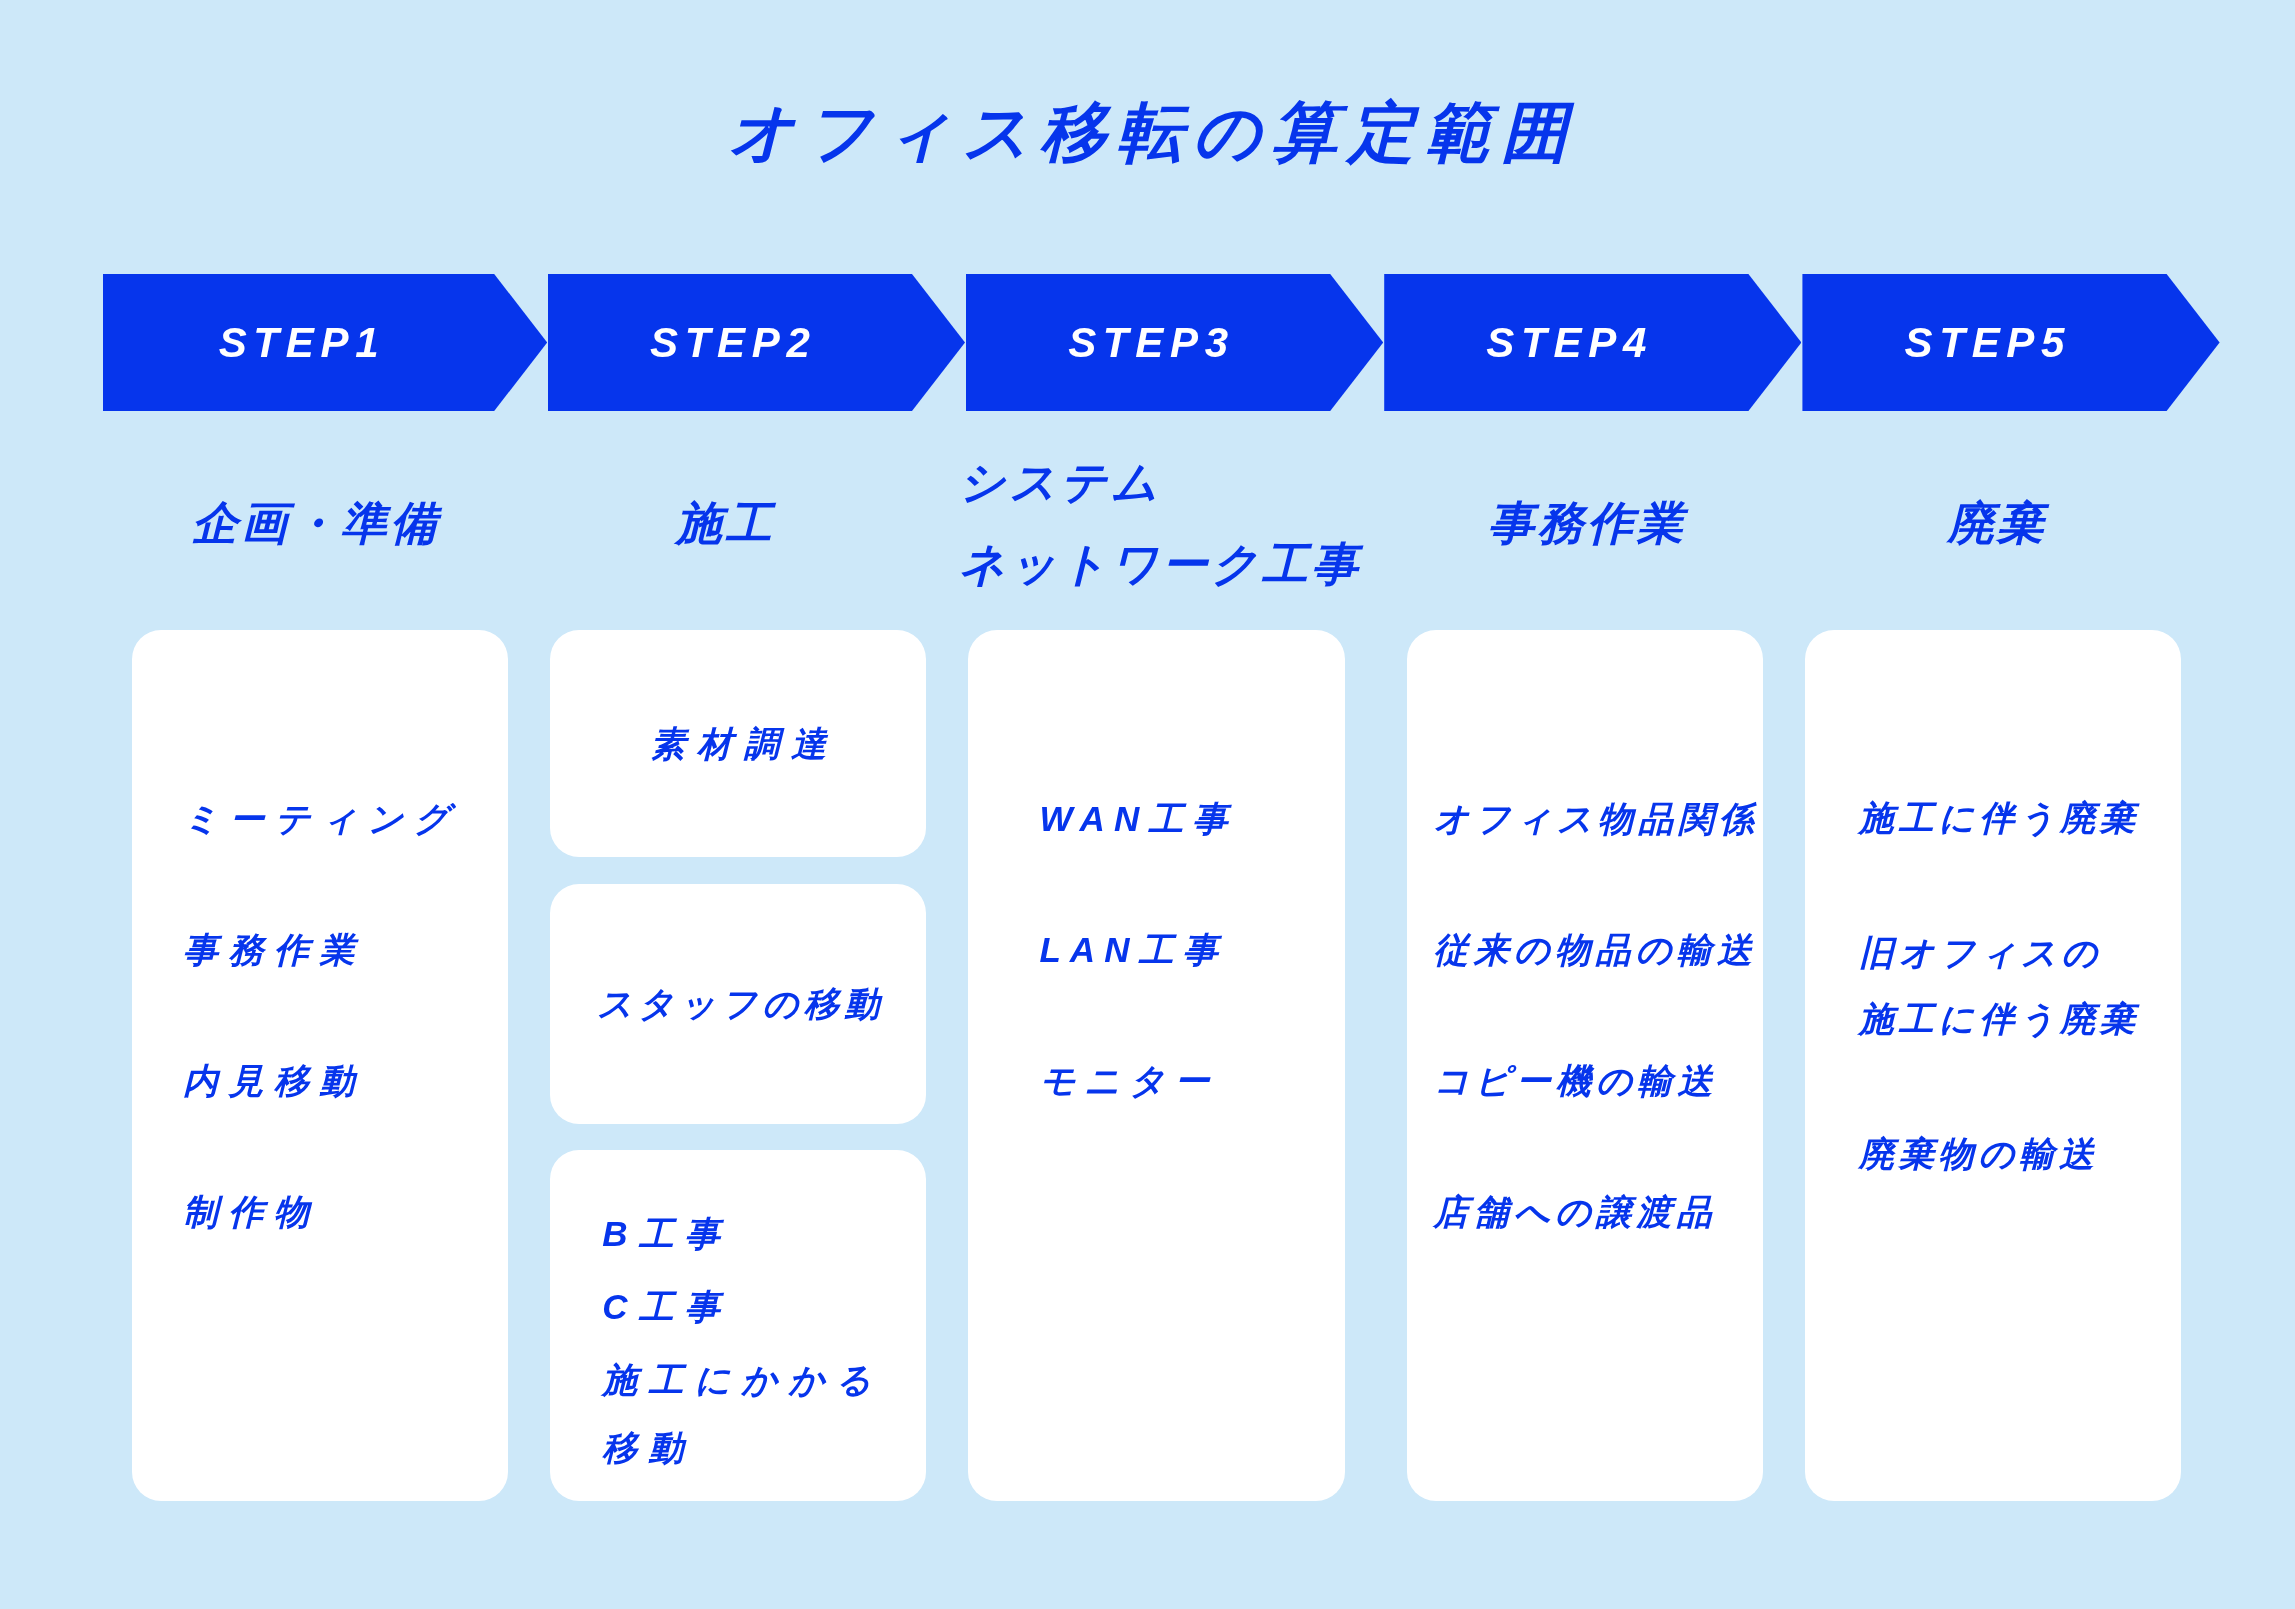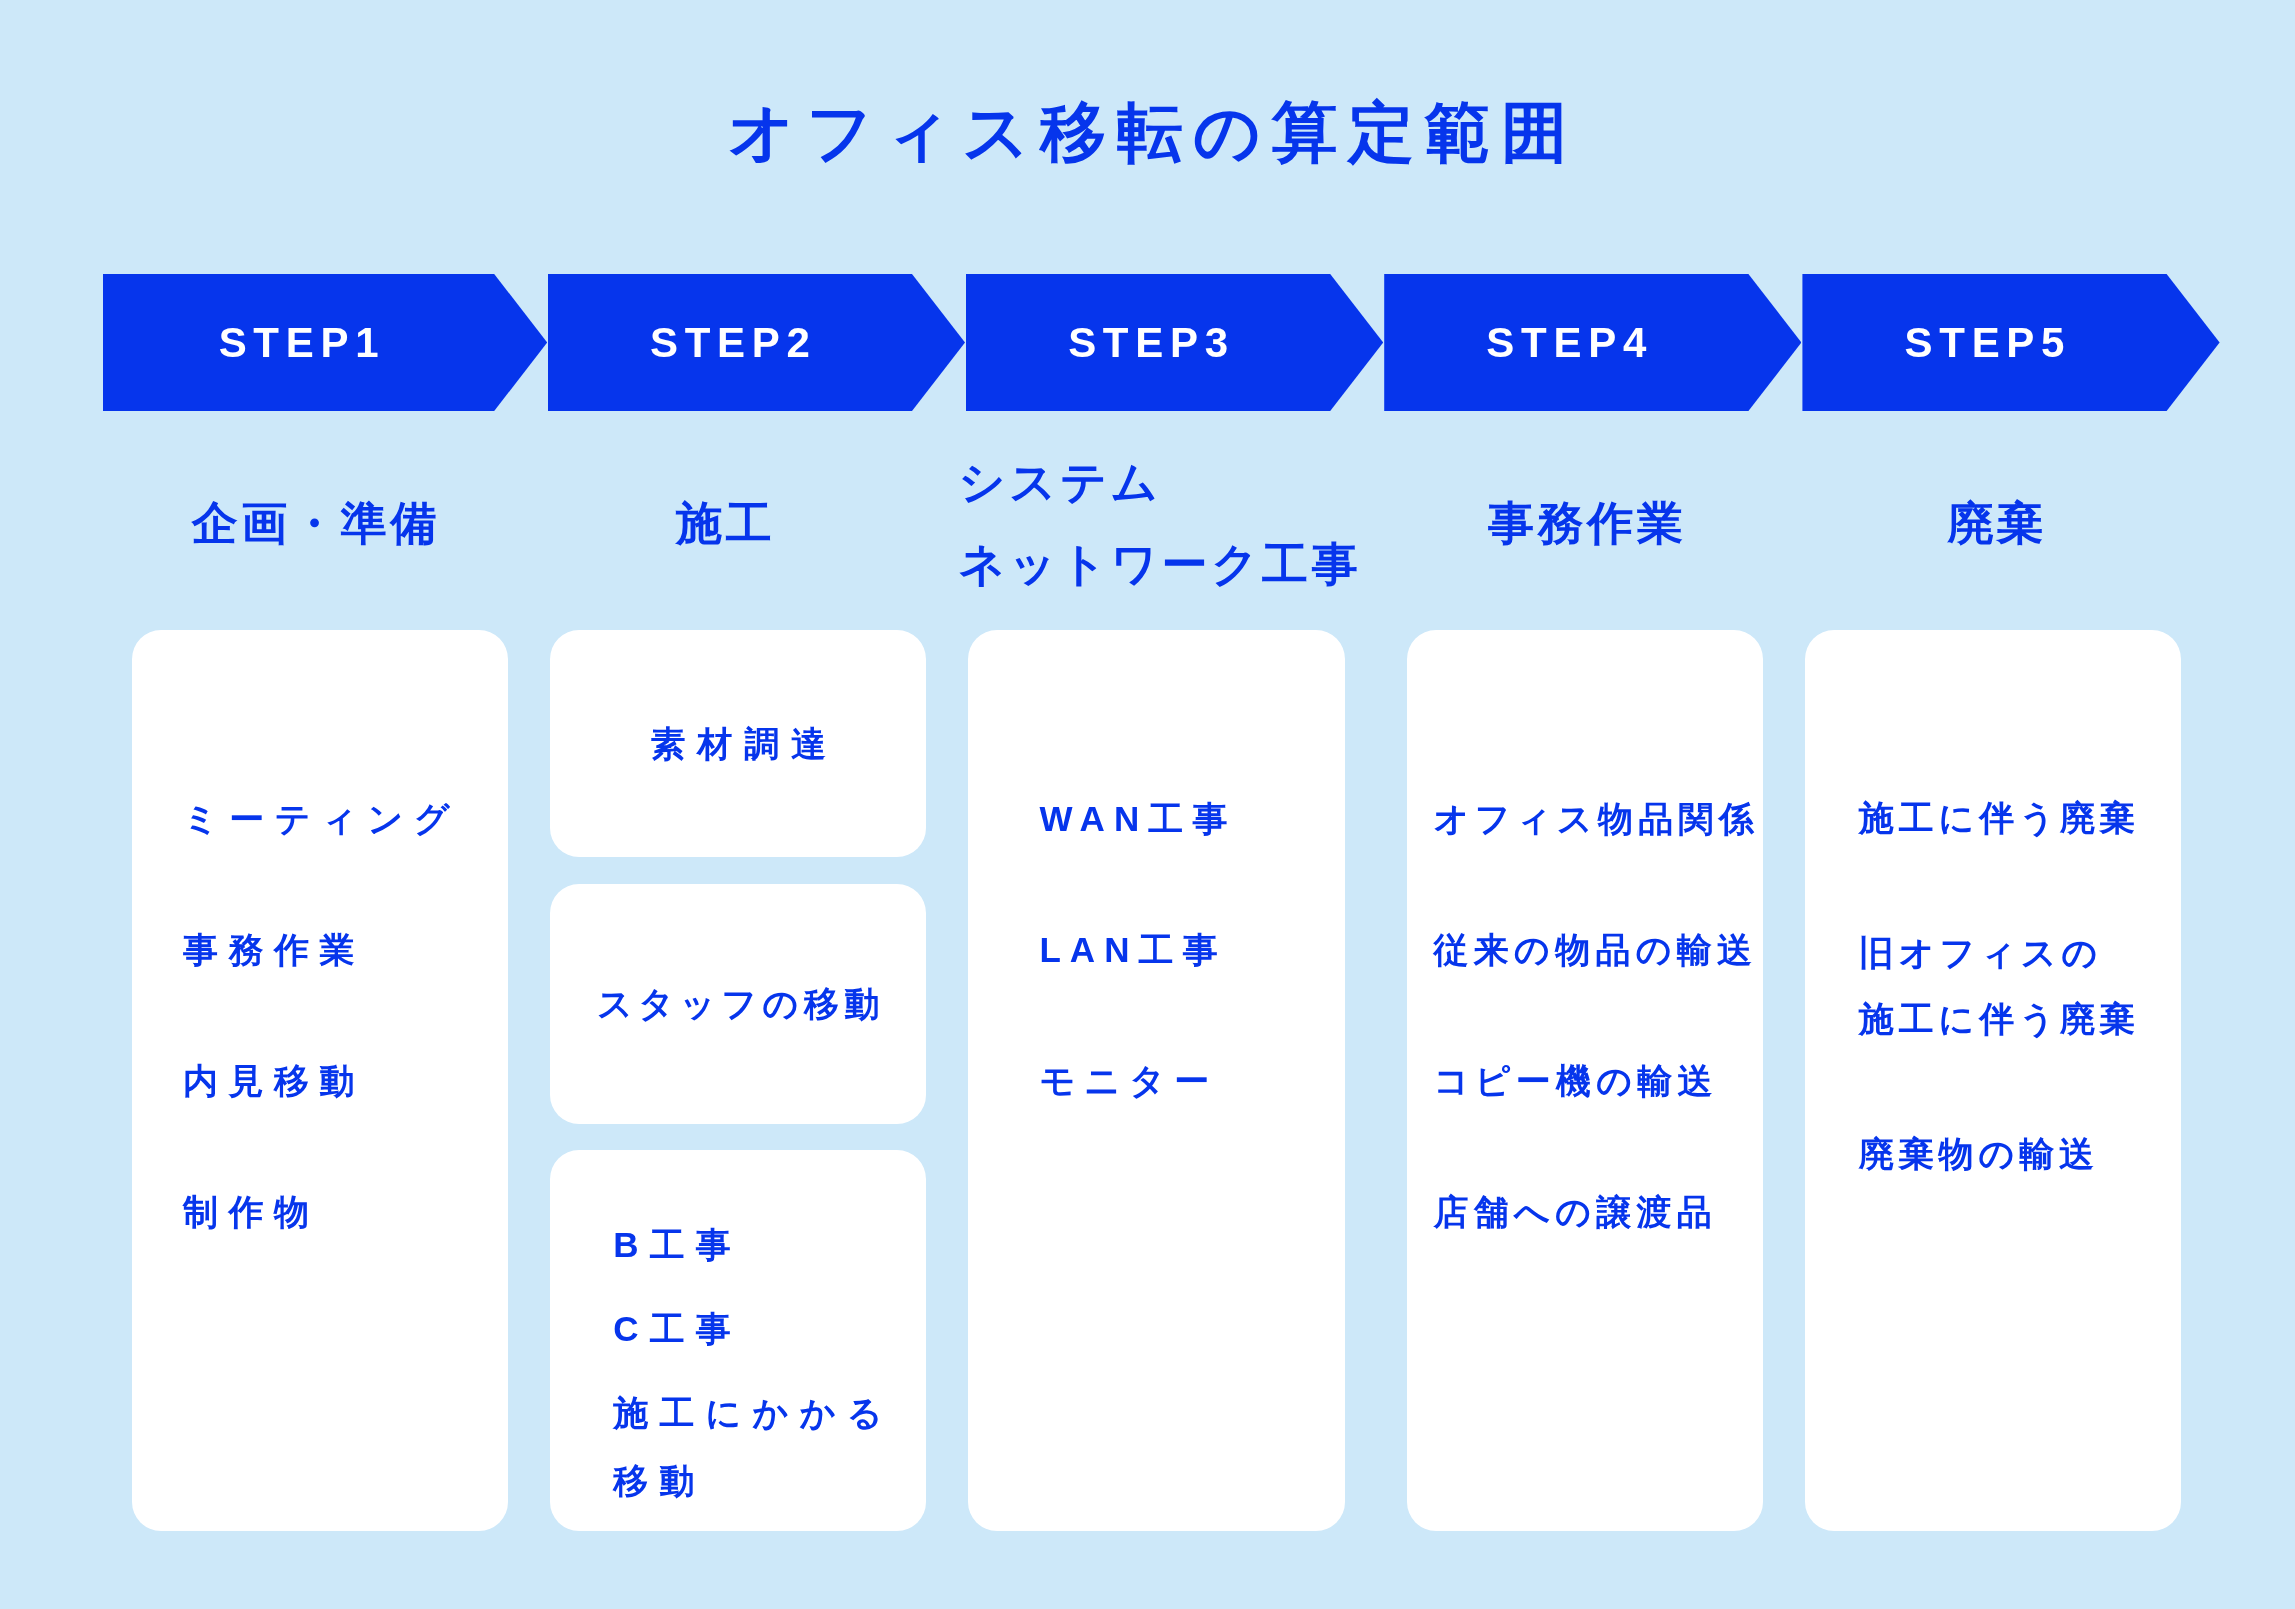--- a/index.html
+++ b/index.html
@@ -13,20 +13,21 @@
   body {
     background: var(--background, #cde8f9);
     font-family: "Liberation Sans", sans-serif;
     font-weight: 700;
   }
 
   .page {
     position: relative;
     width: 2295px;
     height: 1610px;
+    font-style: italic;
   }
 
   
   .title {
     padding-top: 99px;
     text-align: center;
     font-size: 66px;
     line-height: 66px;
     font-weight: 700;
     letter-spacing: 0.16em;
@@ -164,21 +165,21 @@
     display: flex;
     align-items: center;
     justify-content: center;
   }
   .col-2.card-col .box-b .item { margin: 12px; letter-spacing: 0.16em; text-indent: 0.16em; }
 
   .col-2.card-col .box-c {
     flex: 1;
     padding: 45px 5.9px 0 47px;
   }
-  .col-2.card-col .box-c .item { margin: 16px; line-height: 68px; letter-spacing: 0.32em; }
+  .col-2.card-col .box-c .item { margin: 5px; line-height: 68px; letter-spacing: 0.32em; }
 </style>
 </head>
 <body>
 
 <div class="page">
   <h1 class="title">オフィス移転の算定範囲</h1>
   <div class="row banner-row">
       <div class="banner">
         <span class="banner-label">STEP1</span>
       </div>

